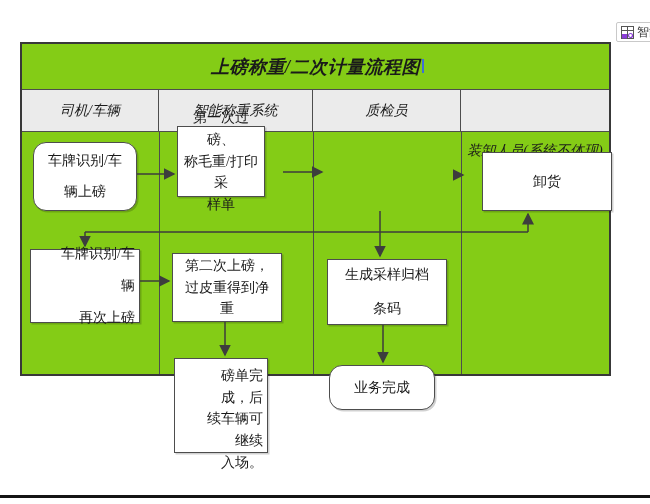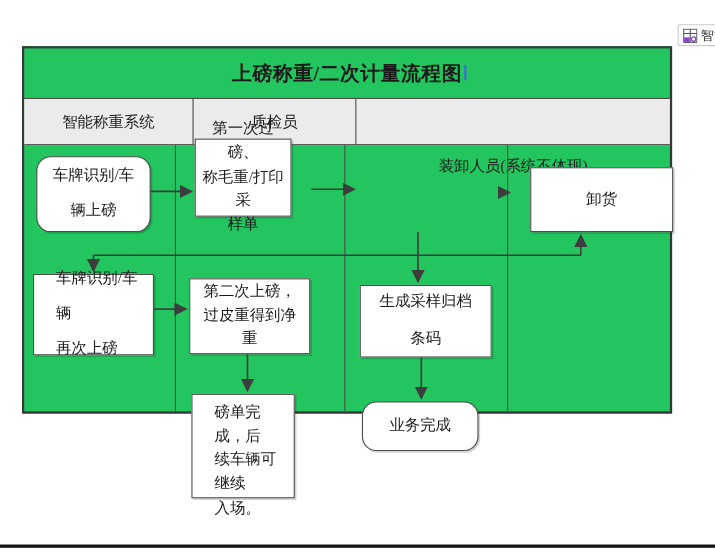--- a/index.html
+++ b/index.html
@@ -14,21 +14,21 @@
     background:#fff;border:1px solid #c9c9c9;border-radius:2px;
     display:flex;align-items:center;gap:3px;padding:0 4px;box-sizing:border-box;
     font-family:"Liberation Sans",sans-serif;font-size:12px;color:#333;
     cursor:pointer;
   }
   .float-btn svg{flex:0 0 auto;}
 
   
   .frame{
     position:absolute;left:20px;top:42px;width:591px;height:334px;
-    border:2px solid #383838;box-sizing:border-box;background:#22c55e;
+    border:2px solid #383838;box-sizing:border-box;background:#84cc16;font-style:italic;
   }
   .title-row{
     position:absolute;left:0;top:0;width:100%;height:46px;
     border-bottom:1.5px solid #4d4d4d;box-sizing:border-box;
     display:flex;align-items:center;justify-content:center;
   }
   .title-row .title{font-size:18px;font-weight:bold;letter-spacing:.5px;}
   .caret{
     position:absolute;left:400px;top:15px;width:2px;height:14px;
   }
@@ -51,21 +51,21 @@
 
   
   .node{
     position:absolute;background:#fff;border:1.5px solid #4d4d4d;
     box-sizing:border-box;box-shadow:1.5px 1.5px 0 rgba(0,0,0,.18);
     font-size:14px;line-height:1.55;white-space:pre-line;
     display:flex;align-items:center;justify-content:center;text-align:center;
     padding:2px 4px;cursor:pointer;z-index:2;
   }
   .rounded{border-radius:13px;}
-  .left-text{justify-content:flex-start;text-align:left;padding-left:20px;}
+  .left-text{justify-content:flex-start;text-align:right;padding-left:20px;}
   .spread{line-height:2.3;}
   .n1{left:33px; top:142px;width:104px;height:69px;line-height:2.2;}
   .n2{left:177px;top:126px;width:88px;height:71px;}
   .n3{left:325px;top:151px;width:130px;height:60px;}
   .n4{left:482px;top:152px;width:130px;height:59px;}
   .n5{left:30px; top:249px;width:110px;height:74px;}
   .n6{left:172px;top:253px;width:110px;height:69px;}
   .n7{left:327px;top:259px;width:120px;height:66px;line-height:2.4;}
   .n8{left:174px;top:358px;width:94px;height:95px;align-items:flex-start;padding-top:6px;}
   .n9{left:329px;top:365px;width:106px;height:45px;font-family:Liberation Serif, serif;}
@@ -91,20 +91,23 @@
     </svg>
     <span>智能</span>
   </div>
 
   <div class="frame">
     <div class="title-row">
       <span class="title">上磅称重/二次计量流程图</span>
       <span class="caret" style="background:#3e6fd7"></span>
     </div>
     <div class="header-row" style="background:#ebebeb">
+      <div class="hcell h1">
+          <span>司机/车辆</span>
+        </div>
       <div class="hcell h2">
           <span>智能称重系统</span>
         </div>
       <div class="hcell h3">
           <span>质检员</span>
         </div>
       <div class="hcell h4">
           <span>装卸人员(系统不体现)</span>
         </div>
     </div>

